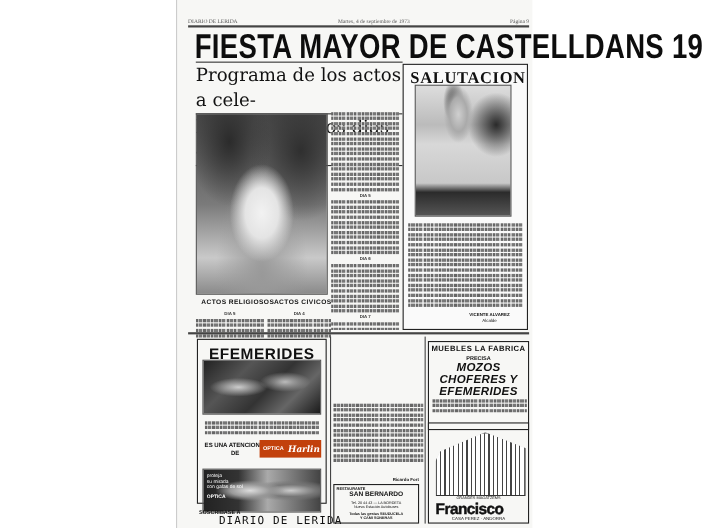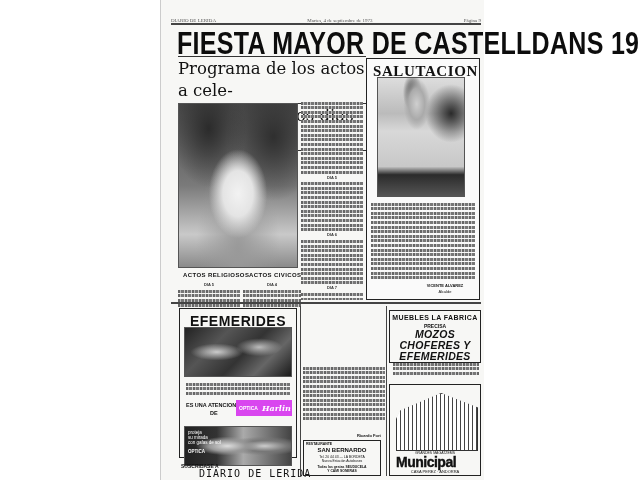--- a/index.html
+++ b/index.html
@@ -29,21 +29,21 @@
      radial-gradient(ellipse at 45% 22%,#cfcfcf 0%,#aaa 12%,transparent 20%),
      radial-gradient(ellipse at 40% 12%,#222 0%,transparent 13%),
      radial-gradient(ellipse at 85% 30%,#2a2a2a 0%,transparent 25%),
      linear-gradient(180deg,#ddd 0%,#bbb 30%,#d8d8d8 45%,#c8c8c8 75%,#2b2b2b 82%,#555 100%)}
   .efem-title{position:absolute;left:0;top:4px;width:100%;text-align:center;font-family:"Liberation Sans",sans-serif;font-weight:bold;font-size:14px;letter-spacing:0.5px}
   .efem-photo{left:4px;top:18px;width:108px;height:50px;background:
      radial-gradient(ellipse at 30% 50%,#ccc 0%,transparent 25%),
      radial-gradient(ellipse at 70% 40%,#bbb 0%,transparent 22%),
      linear-gradient(135deg,#222 0%,#555 30%,#333 55%,#666 75%,#1a1a1a 100%)}
   .optica-title{position:absolute;font-family:"Liberation Sans",sans-serif;font-weight:bold;font-size:5.5px}
-  .optica-logo{position:absolute;background:#d946ef;color:#fff;font-family:"Liberation Sans",sans-serif;font-weight:bold;font-size:5px;padding:2px 3px;display:flex;gap:4px;align-items:center}
+  .optica-logo{position:absolute;background:#c2410c;color:#fff;font-family:"Liberation Sans",sans-serif;font-weight:bold;font-size:5px;padding:2px 3px;display:flex;gap:4px;align-items:center}
   .optica-logo .script{font-family:"DejaVu Serif",serif;font-style:italic;font-size:8px}
   .optica-ad{left:4px;top:117px;width:108px;height:40px;background:
      radial-gradient(ellipse at 40% 50%,#ddd 0%,#999 20%,transparent 35%),
      radial-gradient(ellipse at 75% 50%,#ccc 0%,#777 20%,transparent 35%),
      linear-gradient(90deg,#222 0%,#333 30%,#aaa 55%,#444 100%)}
   .suscribe{position:absolute;font-family:"Liberation Sans",sans-serif;font-weight:bold;font-size:5px}
   .diario{position:absolute;font-family:"DejaVu Sans Mono","Liberation Mono",monospace;font-size:10px;letter-spacing:1px}
   .ganet-title{position:absolute;left:0;top:10px;width:82px;font-family:"Liberation Serif",serif;font-weight:bold;font-style:italic;font-size:9px;line-height:10.5px}
   .sanb{position:absolute;text-align:center;font-family:"Liberation Sans",sans-serif}
   .muebles-t{font-family:"Liberation Sans",sans-serif;font-weight:bold;font-size:7px;text-align:center;letter-spacing:0.4px}
@@ -219,33 +219,33 @@
     <div class="sanb" style="left:2px;top:1px;font-size:3.5px;font-weight:bold">RESTAURANTE</div>
     <div class="sanb" style="left:0;top:6px;width:100%;font-size:6px;font-weight:bold">SAN BERNARDO</div>
     <div class="sanb" style="left:0;top:14px;width:100%;font-size:3.4px">Tel. 20 44 43 — LA BORDETA</div>
     <div class="sanb" style="left:0;top:18px;width:100%;font-size:3.4px">Nueva Estación Autobuses</div>
     <div class="sanb" style="left:0;top:24px;width:100%;font-size:3.4px;font-weight:bold">Todas las gestas SEUDUCELA</div>
     <div class="sanb" style="left:0;top:28px;width:100%;font-size:3.4px;font-weight:bold">Y CAMI SONERAS</div>
   </div>
 
   <div class="vrule" style="left:225px;top:306px;height:170px"></div>
 
-  <div class="box" style="left:228px;top:310px;width:92px;height:53px">
+  <div class="box" style="left:228px;top:310px;width:92px;height:81px">
     <div class="muebles-t" style="margin-top:3px">MUEBLES LA FABRICA</div>
     <div class="muebles-p">PRECISA</div>
     <div class="muebles-b">MOZOS</div>
     <div class="muebles-b">CHOFERES Y</div>
     <div class="muebles-b">EFEMERIDES</div>
     <div class="small" style="left:3px;top:50px;width:86px;height:14px">
       <div class="greyline"></div>
         <div class="greyline"></div>
         <div class="greyline"></div>
     </div>
   </div>
 
   <div class="box" style="left:228px;top:384px;width:92px;height:92px">
     <div class="building" style="position:absolute"></div>
     <div style="position:absolute;left:0;top:66px;width:100%;text-align:center;font-size:3.5px;font-family:'Liberation Sans',sans-serif">GRANDES MAGATZEMS</div>
-    <div class="pyrenees" style="left:6px;top:69px">Municipal</div>
+    <div class="pyrenees" style="left:6px;top:69px">Francisco</div>
     <div style="position:absolute;left:0;top:84px;width:100%;text-align:center;font-size:4px;font-family:'Liberation Sans',sans-serif">CASA PEREZ · ANDORRA</div>
   </div>
 
 </div>
 
 </body></html>

